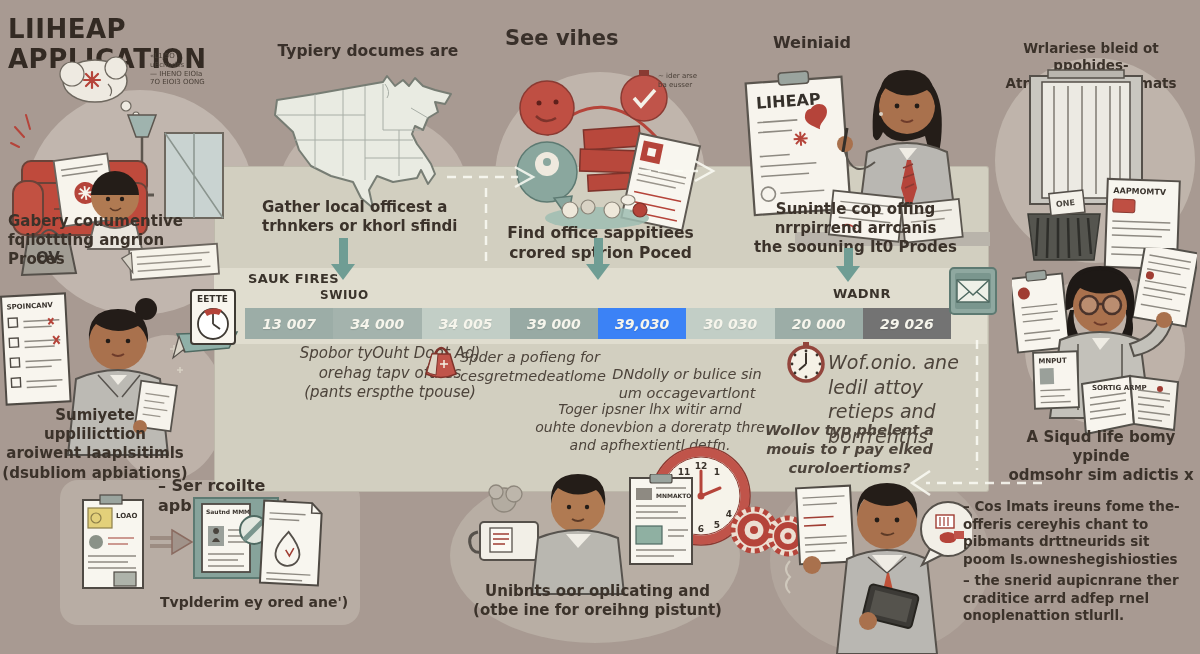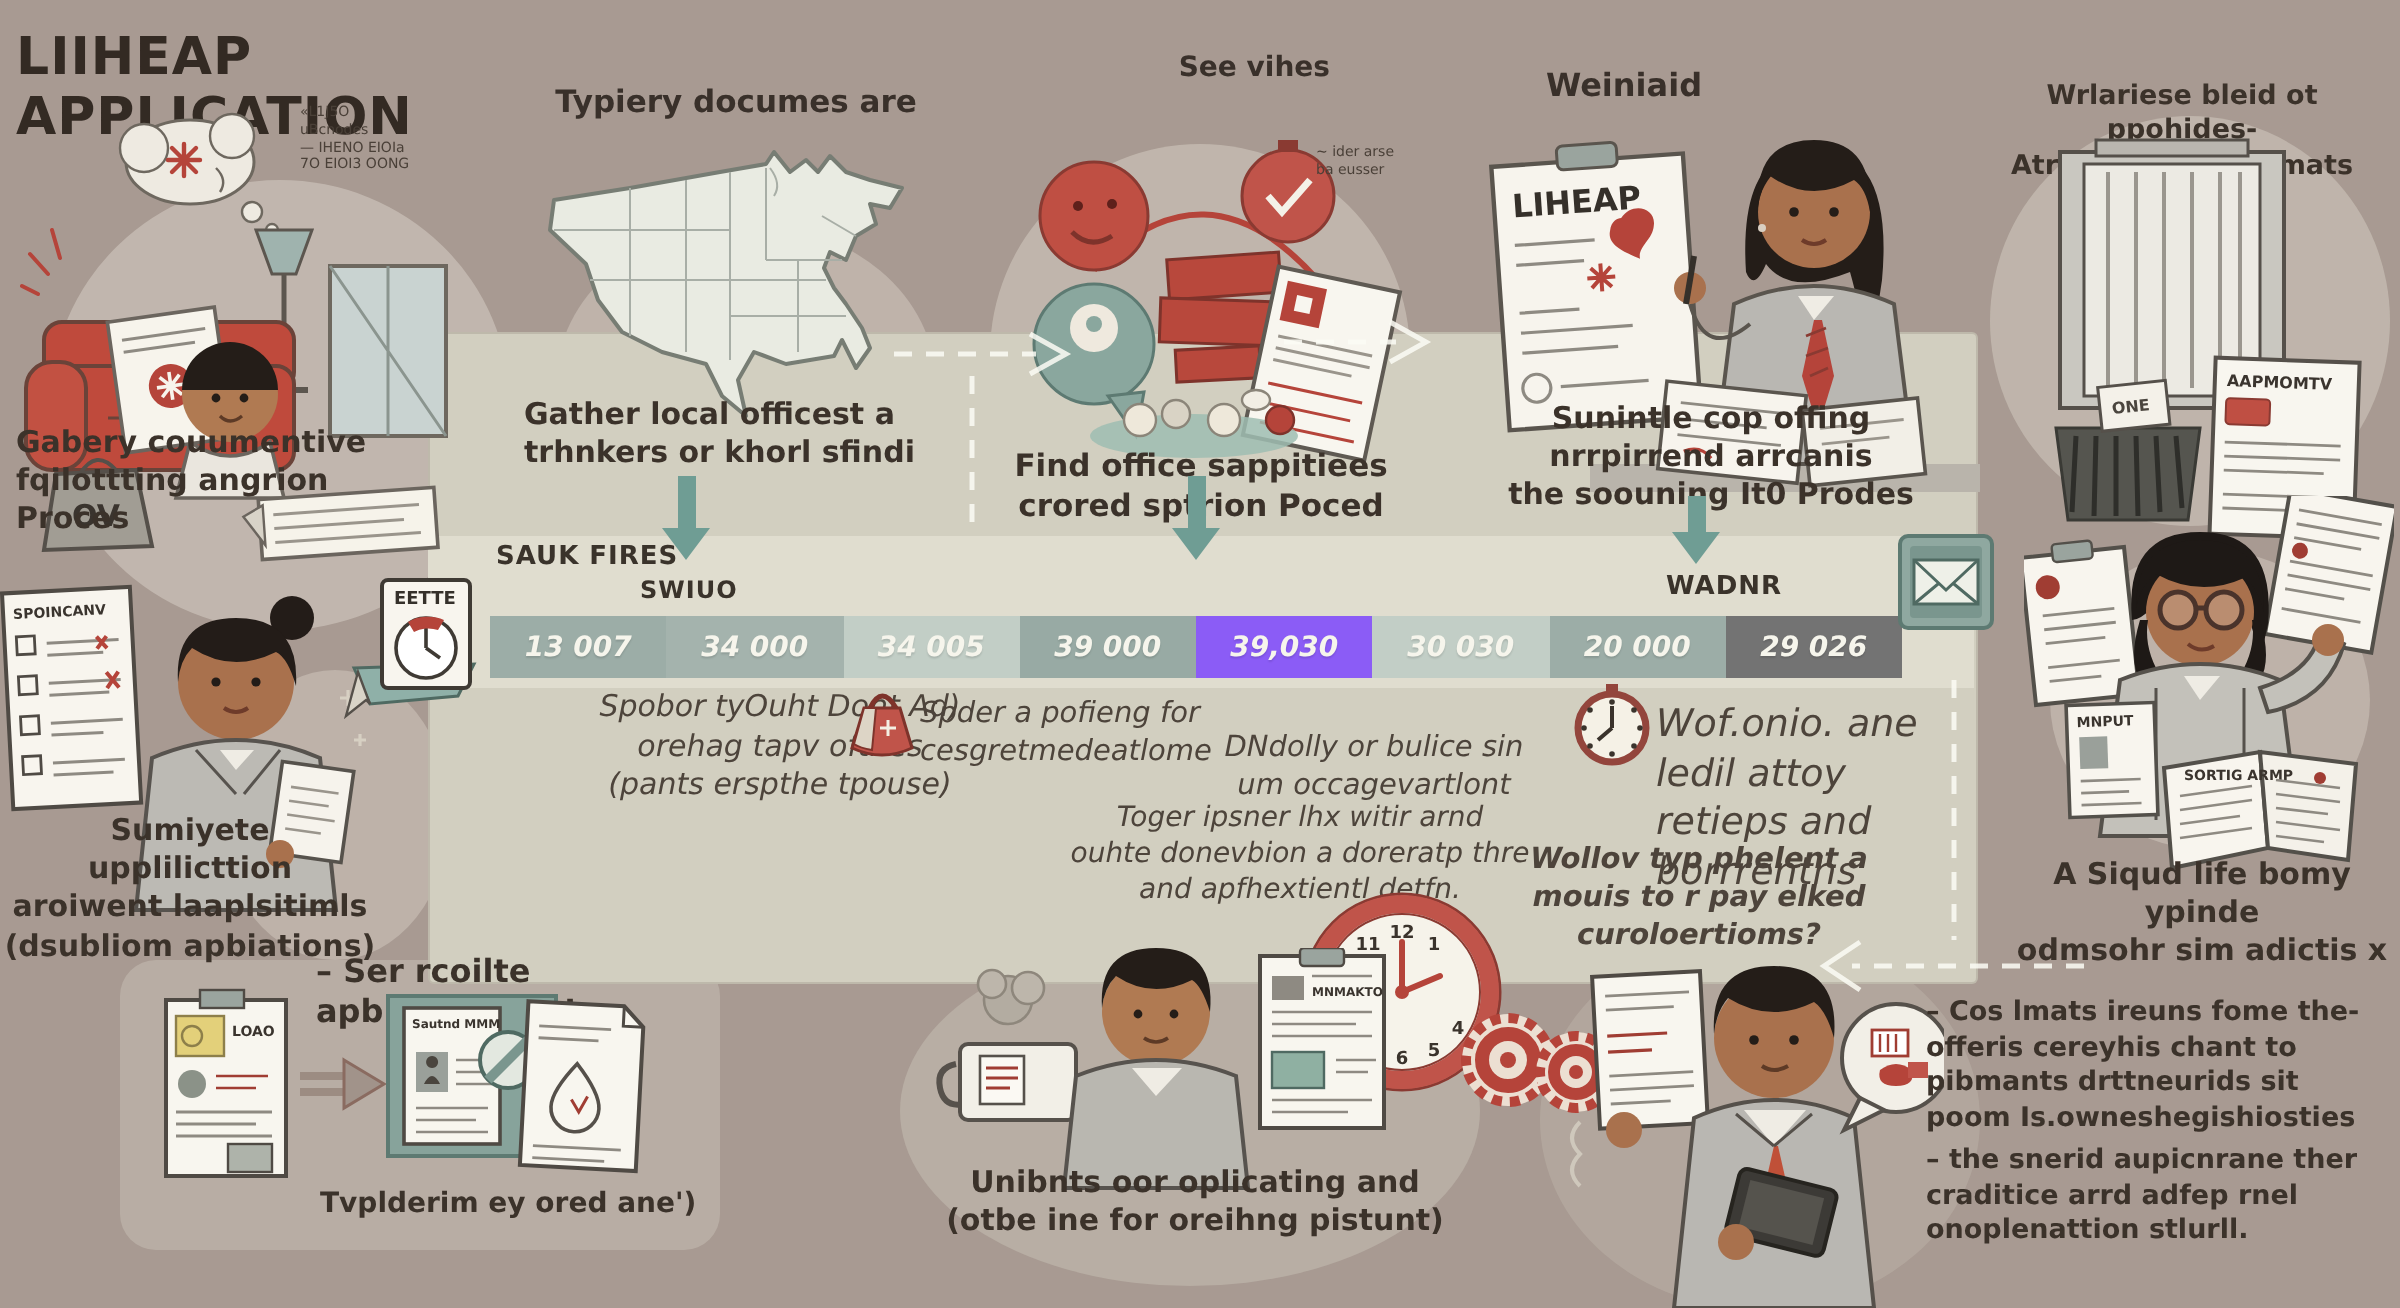--- a/index.html
+++ b/index.html
@@ -119,21 +119,21 @@
     <g stroke="#a8aea6" stroke-width="1" fill="none">
       <path d="M50,24 V98 M78,20 V106 M100,16 V110 M118,14 V60 M12,45 H100 M30,70 H148 M100,88 H158 M118,60 H156 M134,60 V106 M146,38 L163,48"></path>
       <path d="M120,14 q6,8 2,14"></path>
     </g>
   </svg>
   <div class="abs cap" style="left:262px;top:198px;width:215px;font-size:15px;text-align:left;">Gather local officest a
 trhnkers or khorl sfindi</div>
   <div class="arrow-stem" style="left:339px;top:238px;height:28px;"></div>
   <div class="arrow-head" style="left:331px;top:264px;"></div>
 
-  <div class="abs head" style="left:505px;top:26px;width:160px;font-size:14px;text-align:right;">See vihes</div>
+  <div class="abs head" style="left:505px;top:26px;width:160px;font-size:21px;text-align:left;">See vihes</div>
   <svg class="abs" style="left:492px;top:50px;" width="220" height="235" viewBox="0 0 220 235">
     <path d="M55,85 Q110,28 165,88" fill="none" stroke="#b5443a" stroke-width="3"></path>
     <g>
       <circle cx="55" cy="58" r="27" fill="#bf4f43" stroke="#8a3a32" stroke-width="1.5"></circle>
       <circle cx="47" cy="53" r="2.5" fill="#5e201b"></circle>
         <circle cx="64" cy="52" r="2.5" fill="#5e201b"></circle>
       <path d="M44,66 q9,9 20,2" fill="none" stroke="#7e332b" stroke-width="2.5"></path>
     </g>
     <g>
       <circle cx="152" cy="48" r="23" fill="#c0544a" stroke="#8a3a32" stroke-width="1.5"></circle>
@@ -375,21 +375,21 @@
     <circle cx="42" cy="36" r="15" fill="#ffffff" stroke="#3f3a34" stroke-width="1.8"></circle>
     <path d="M42,36 V25 M42,36 l7,5" stroke="#3f3a34" stroke-width="1.8"></path>
     <path d="M33,23 a14,9 0 0 1 18,-1 l-3,5 a10,6 0 0 0 -12,1 z" fill="#b5443a"></path>
   </svg>
 
   <div class="bar">
     <div class="cell" style="background:#9cada7">13 007</div>
     <div class="cell" style="background:#a4b3ad">34 000</div>
     <div class="cell" style="background:#c2cec6">34 005</div>
     <div class="cell" style="background:#98aaa4">39 000</div>
-    <div class="cell" style="background:#8b5cf6">39,030</div>
+    <div class="cell" style="background:#3b82f6">39,030</div>
     <div class="cell" style="background:#c2cec6">30 030</div>
     <div class="cell" style="background:#9cada7">20 000</div>
     <div class="cell" style="background:#737373">29 026</div>
   </div>
 
   <svg class="abs" style="left:946px;top:266px;" width="56" height="62" viewBox="0 0 56 62">
     <rect x="4" y="2" width="46" height="46" rx="4" fill="#8fa8a0" stroke="#5d7a72" stroke-width="2"></rect>
     <rect x="9" y="7" width="36" height="36" rx="2" fill="#7a968e"></rect>
     <rect x="11" y="14" width="32" height="22" fill="#eef0e8" stroke="#4f6a62" stroke-width="1.5"></rect>
     <path d="M11,14 L27,29 L43,14 M11,36 L23,26 M43,36 L31,26" fill="none" stroke="#4f6a62" stroke-width="1.5"></path>

